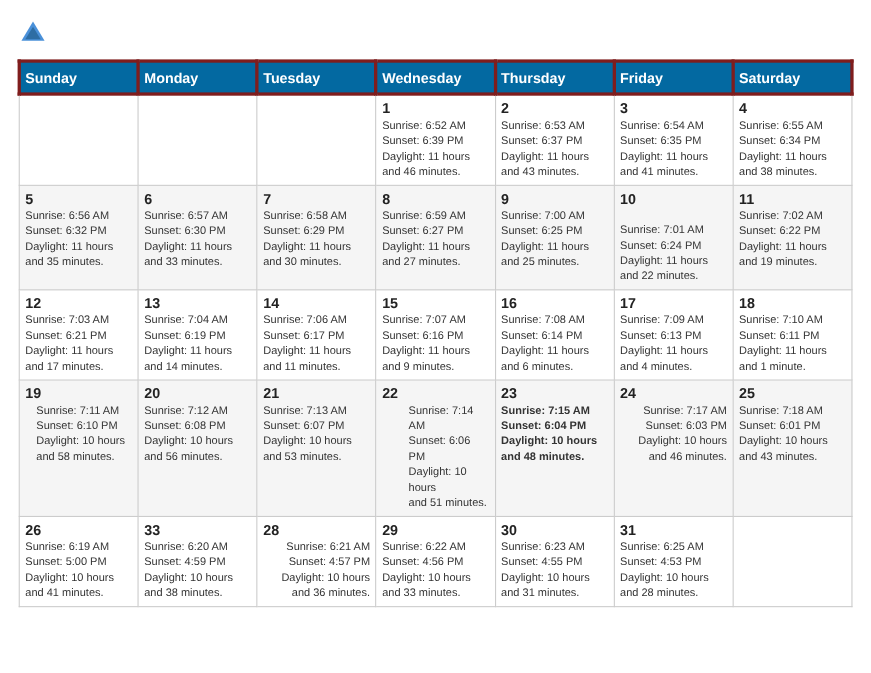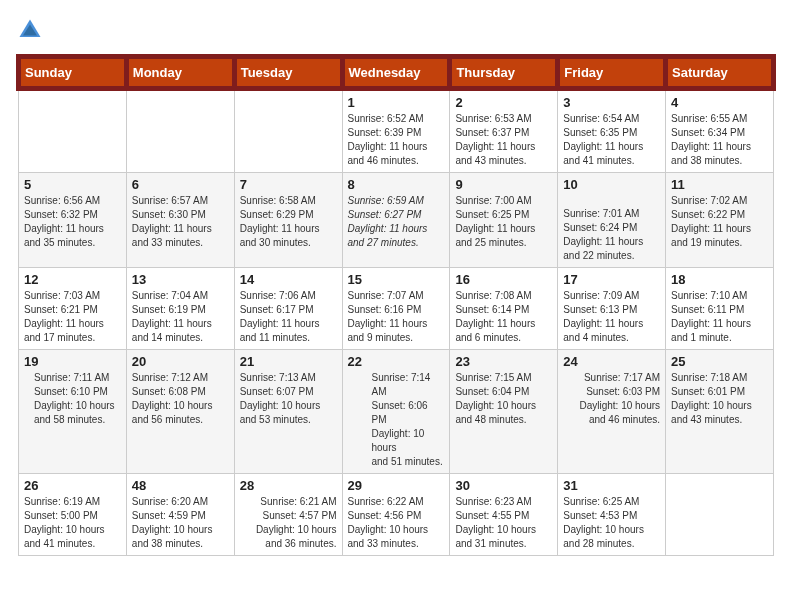--- a/index.html
+++ b/index.html
@@ -45,27 +45,27 @@
     .subtitle {
       font-size: 14px;
       color: #444;
     }
     .calendar {
       width: 100%;
       border-collapse: collapse;
       border: 1px solid #ccc;
     }
     .calendar th {
-      background: #c2410c;
+      background: #0369a1;
       color: #fff;
       font-size: 13px;
       font-weight: bold;
       padding: 6px 4px;
       text-align: left;
-      border: 5px solid #7f1d1d;
+      border: 3px solid #7f1d1d;
     }
     .calendar td {
       vertical-align: top;
       border: 1px solid #ccc;
       padding: 4px 5px;
       width: 108px;
       min-height: 80px;
       font-size: 10.5px;
       color: #222;
       background: #fff;
@@ -170,21 +170,21 @@
         </td>
         <td>
           <div class="day-number">7</div>
           <div class="day-info" style="white-space: pre-line;">Sunrise: 6:58 AM
 Sunset: 6:29 PM
 Daylight: 11 hours
 and 30 minutes.</div>
         </td>
         <td>
           <div class="day-number">8</div>
-          <div class="day-info" style="white-space: pre-line; font-style: italic;">Sunrise: 6:59 AM
+          <div class="day-info" style="white-space: pre-line;">Sunrise: 6:59 AM
 Sunset: 6:27 PM
 Daylight: 11 hours
 and 27 minutes.</div>
         </td>
         <td>
           <div class="day-number">9</div>
           <div class="day-info" style="white-space: pre-line;">Sunrise: 7:00 AM
 Sunset: 6:25 PM
 Daylight: 11 hours
 and 25 minutes.</div>
@@ -279,21 +279,21 @@
         </td>
         <td>
           <div class="day-number">22</div>
           <div class="day-info" style="white-space: pre-line; margin-left: 24px;">Sunrise: 7:14 AM
 Sunset: 6:06 PM
 Daylight: 10 hours
 and 51 minutes.</div>
         </td>
         <td>
           <div class="day-number">23</div>
-          <div class="day-info" style="white-space: pre-line;">Sunrise: 7:15 AM
+          <div class="day-info" style="white-space: pre-line; font-weight: bold;">Sunrise: 7:15 AM
 Sunset: 6:04 PM
 Daylight: 10 hours
 and 48 minutes.</div>
         </td>
         <td>
           <div class="day-number">24</div>
           <div class="day-info" style="white-space: pre-line; text-align: right;">Sunrise: 7:17 AM
 Sunset: 6:03 PM
 Daylight: 10 hours
 and 46 minutes.</div>
@@ -308,21 +308,21 @@
       </tr>
       <tr>
         <td>
           <div class="day-number">26</div>
           <div class="day-info" style="white-space: pre-line;">Sunrise: 6:19 AM
 Sunset: 5:00 PM
 Daylight: 10 hours
 and 41 minutes.</div>
         </td>
         <td>
-          <div class="day-number">48</div>
+          <div class="day-number">33</div>
           <div class="day-info" style="white-space: pre-line;">Sunrise: 6:20 AM
 Sunset: 4:59 PM
 Daylight: 10 hours
 and 38 minutes.</div>
         </td>
         <td>
           <div class="day-number">28</div>
           <div class="day-info" style="white-space: pre-line; text-align: right;">Sunrise: 6:21 AM
 Sunset: 4:57 PM
 Daylight: 10 hours

